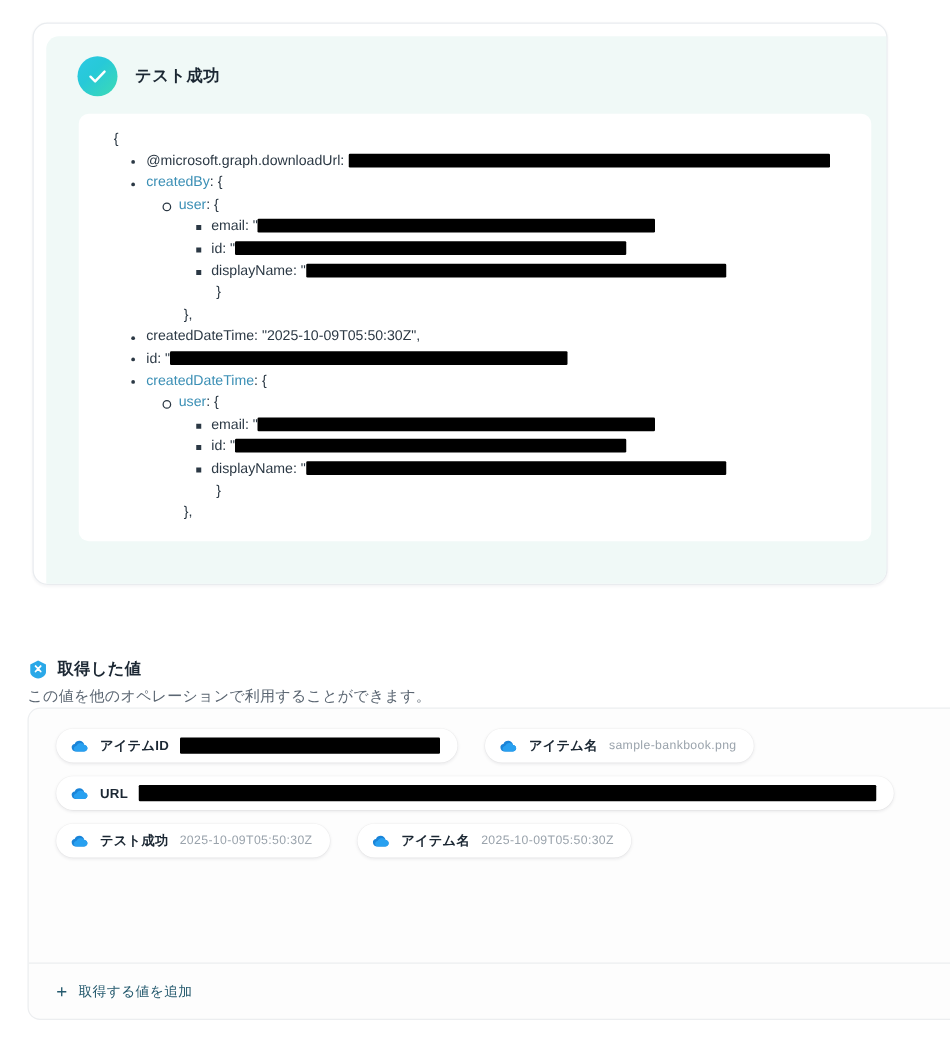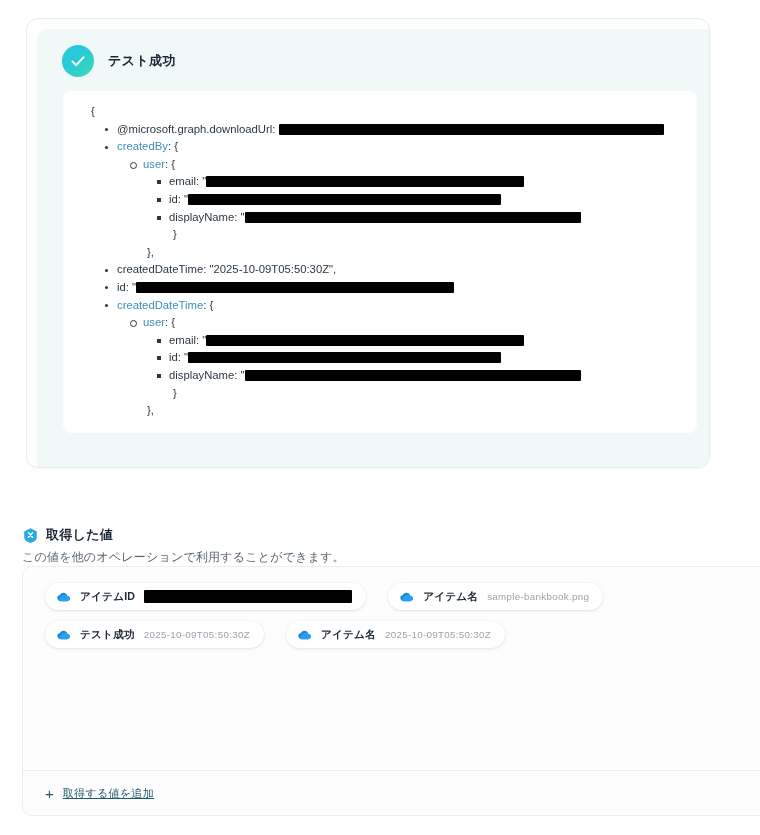--- a/index.html
+++ b/index.html
@@ -172,21 +172,21 @@
     border-top: 1px solid #eceef0;
     display: flex; align-items: center;
     padding-left: 22px;
     cursor: pointer;
   }
   .add-plus {
     font-size: 15px; color: #255a6e; line-height: 1; margin-right: 9px;
     font-weight: 400;
   }
   .add-label {
-    font-size: 11px; color: #255a6e; font-weight: 400; letter-spacing: 0.3px; text-decoration: underline;
+    font-size: 11px; color: #255a6e; font-weight: 400; letter-spacing: 0.3px;
   }
 </style>
 </head>
 <body>
 
 <div class="test-card">
   <div class="success-panel">
 
     <div class="success-header">
       <span class="check-circle">
@@ -265,20 +265,29 @@
         </span>
         <span class="chip-label">アイテム名</span>
         <span class="chip-value">sample-bankbook.png</span>
       </div><div class="chip">
         <span>
           <svg class="chip-icon" viewBox="0 0 24 18" fill="none">
             <path d="M6.6 16.4h11.1c2.6 0 4.6-1.8 4.6-4.1 0-2.1-1.7-3.9-4-4.1-.4-3-3.1-5.3-6.3-5.3-2.7 0-5 1.6-6 3.9-2.2.2-3.9 1.9-3.9 3.9 0 3.1 2.2 5.7 4.5 5.7z" fill="#1a84d8"></path>
             <path d="M9.0 16.4h8.7c2.6 0 4.6-1.8 4.6-4.1 0-2.0-1.6-3.8-3.8-4.1-1.0-1.6-2.8-2.6-4.8-2.6-2.6 0-4.9 1.7-5.5 4.0-1.9.3-3.3 1.8-3.3 3.6 0 1.8 1.6 3.2 4.1 3.2z" fill="#28a0f0"></path>
           </svg>
         </span>
+        <span class="chip-label">URL</span>
+        <span class="redact" style="width: 590px; height: 13px;"></span>
+      </div><div class="chip">
+        <span>
+          <svg class="chip-icon" viewBox="0 0 24 18" fill="none">
+            <path d="M6.6 16.4h11.1c2.6 0 4.6-1.8 4.6-4.1 0-2.1-1.7-3.9-4-4.1-.4-3-3.1-5.3-6.3-5.3-2.7 0-5 1.6-6 3.9-2.2.2-3.9 1.9-3.9 3.9 0 3.1 2.2 5.7 4.5 5.7z" fill="#1a84d8"></path>
+            <path d="M9.0 16.4h8.7c2.6 0 4.6-1.8 4.6-4.1 0-2.0-1.6-3.8-3.8-4.1-1.0-1.6-2.8-2.6-4.8-2.6-2.6 0-4.9 1.7-5.5 4.0-1.9.3-3.3 1.8-3.3 3.6 0 1.8 1.6 3.2 4.1 3.2z" fill="#28a0f0"></path>
+          </svg>
+        </span>
         <span class="chip-label">テスト成功</span>
         <span class="chip-value">2025-10-09T05:50:30Z</span>
       </div><div class="chip">
         <span>
           <svg class="chip-icon" viewBox="0 0 24 18" fill="none">
             <path d="M6.6 16.4h11.1c2.6 0 4.6-1.8 4.6-4.1 0-2.1-1.7-3.9-4-4.1-.4-3-3.1-5.3-6.3-5.3-2.7 0-5 1.6-6 3.9-2.2.2-3.9 1.9-3.9 3.9 0 3.1 2.2 5.7 4.5 5.7z" fill="#1a84d8"></path>
             <path d="M9.0 16.4h8.7c2.6 0 4.6-1.8 4.6-4.1 0-2.0-1.6-3.8-3.8-4.1-1.0-1.6-2.8-2.6-4.8-2.6-2.6 0-4.9 1.7-5.5 4.0-1.9.3-3.3 1.8-3.3 3.6 0 1.8 1.6 3.2 4.1 3.2z" fill="#28a0f0"></path>
           </svg>
         </span>
         <span class="chip-label">アイテム名</span>

